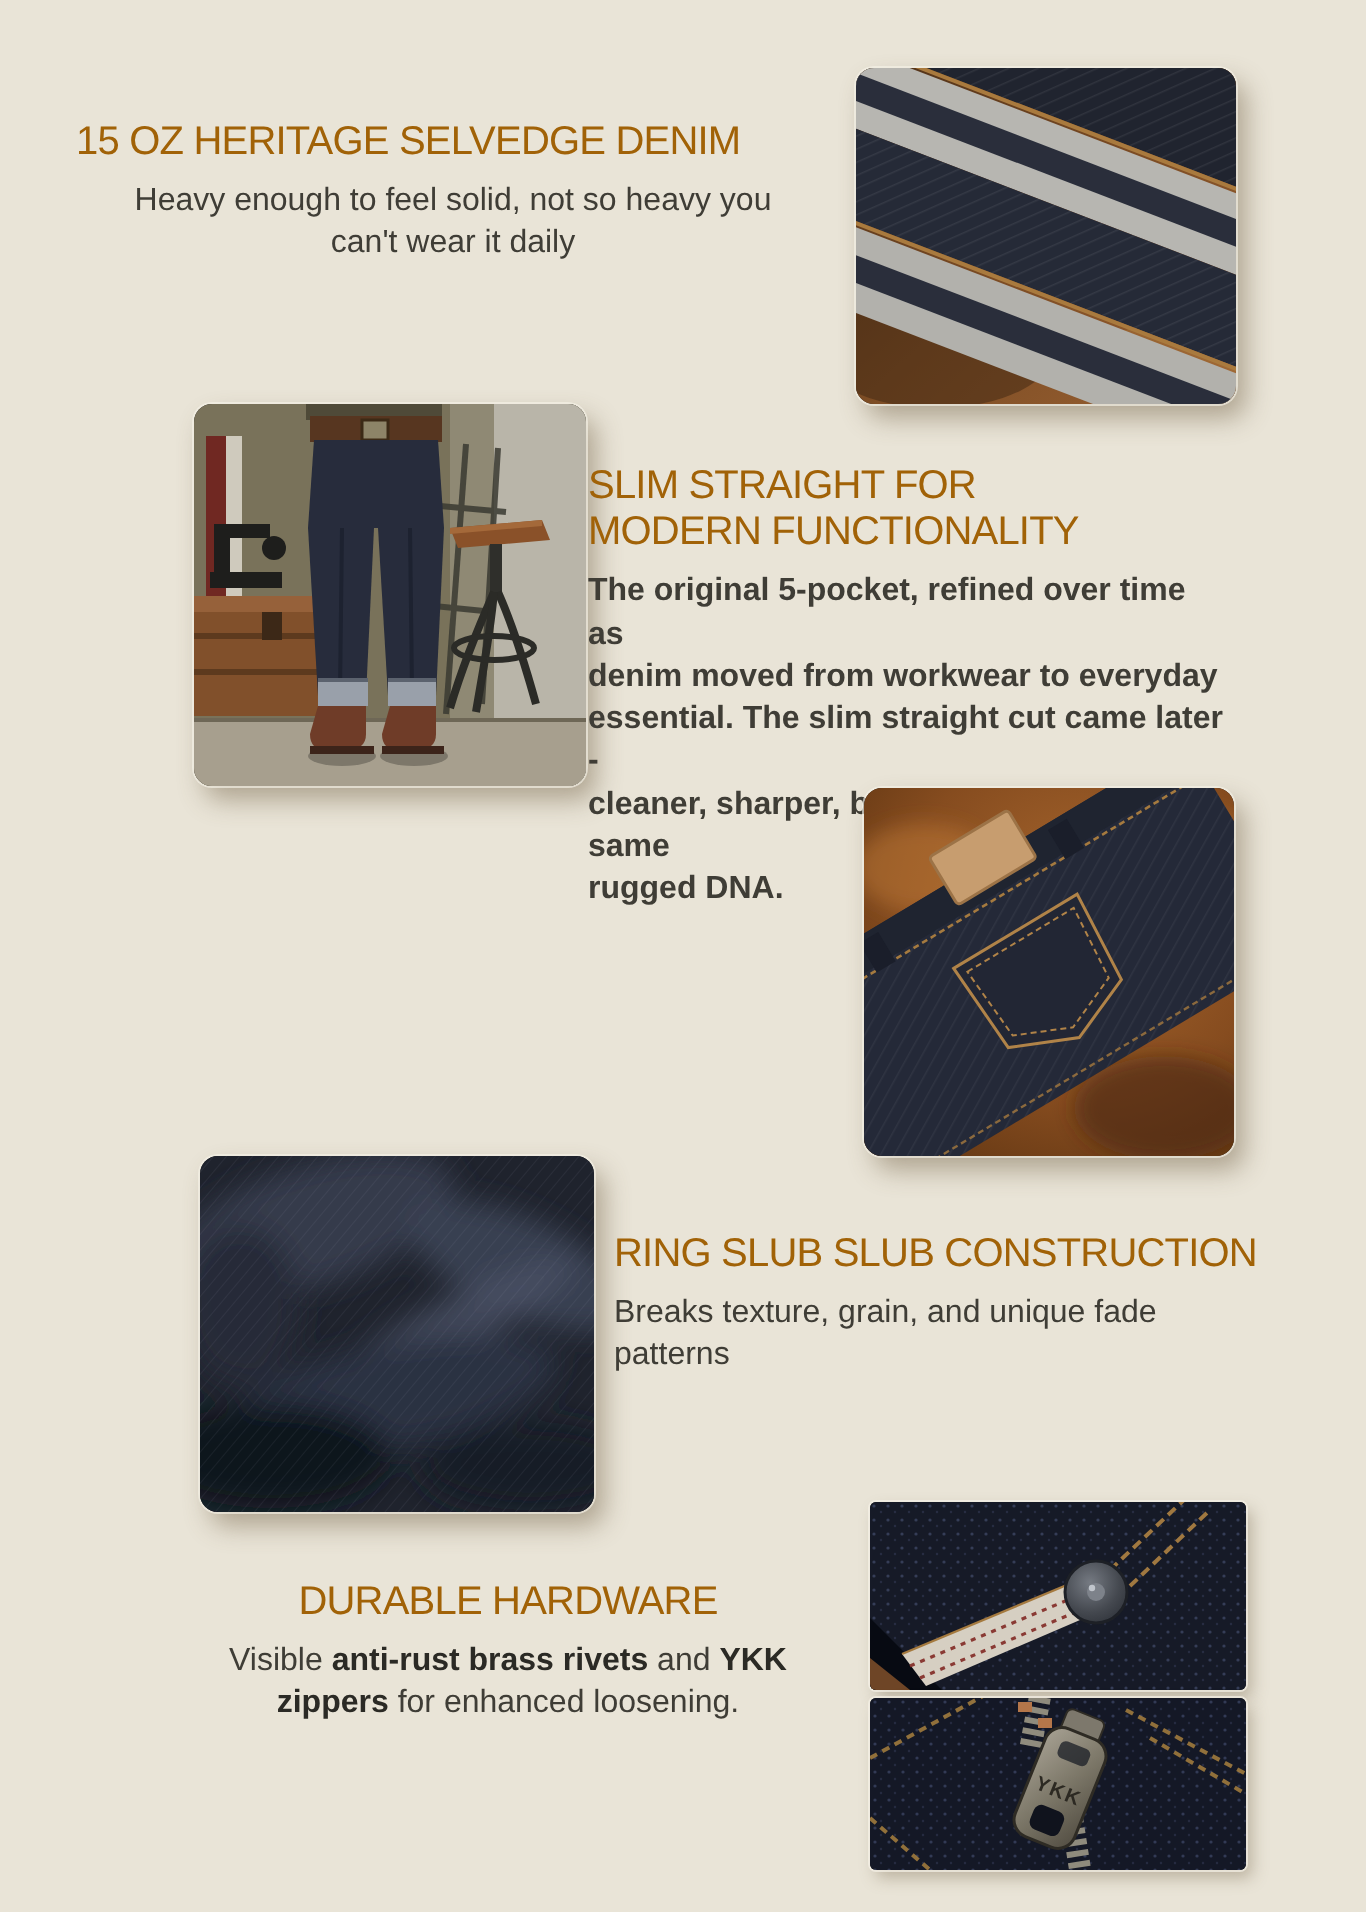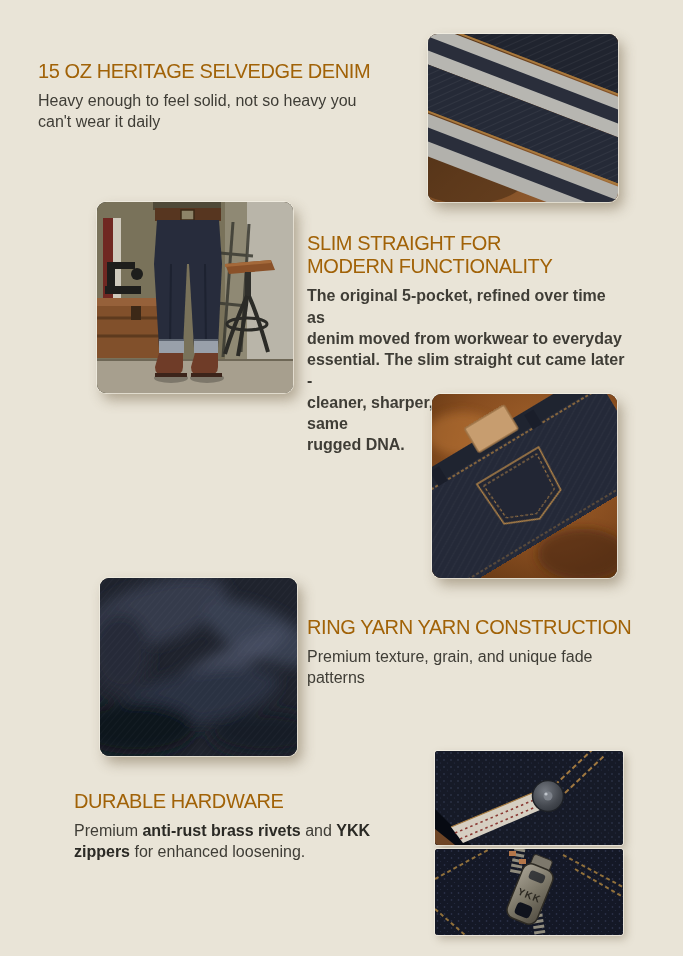--- a/index.html
+++ b/index.html
@@ -25,21 +25,21 @@
     white-space:pre-line;
   }
   .sec-sub{
     margin-top:7px;
     font-size:16px;
     line-height:1.33;
     color:#3f3d36;
     white-space:pre-line;
   }
   .sec-sub strong{color:#2b2a25;}
-  .ta-r{text-align:left;}
+  .ta-r{text-align:center;}
   figure{
     position:absolute;
     margin:0;
     overflow:hidden;
     border-radius:9px;
     box-shadow:0 0 0 1px rgba(246,242,232,.65), 5px 7px 13px rgba(104,86,58,.45);
     background:#222;
   }
   figure.sq{border-radius:3px;box-shadow:0 0 0 1px rgba(246,242,232,.7), 3px 4px 8px rgba(104,86,58,.35);}
   figure svg{display:block;}
@@ -147,21 +147,21 @@
         <ellipse cx="74" cy="176" rx="17" ry="5" fill="#000000" opacity="0.25"></ellipse>
         <ellipse cx="110" cy="176" rx="17" ry="5" fill="#000000" opacity="0.25"></ellipse>
         <path d="M62,151 h24 v14 q0,8 -10,8 h-10 q-8,0 -8,-8 Z" fill="#6f3c28"></path>
         <path d="M98,151 h23 v14 q0,8 -10,8 h-9 q-8,0 -8,-8 Z" fill="#6f3c28"></path>
         <rect x="58" y="171" width="32" height="4" fill="#3c241a"></rect>
         <rect x="94" y="171" width="31" height="4" fill="#3c241a"></rect>
       </g>
     </svg>
   </figure>
 
-  <div class="text-block" style="left:307px;top:232px;width:320px;">
+  <div class="text-block" style="left:294px;top:232px;width:320px;">
     <div class="sec-title">SLIM STRAIGHT FOR
 MODERN FUNCTIONALITY</div>
     <div class="sec-sub" style="font-size:16px;font-weight:bold;">The original 5-pocket, refined over time as
 denim moved from workwear to everyday
 essential. The slim straight cut came later -
 cleaner, sharper, but still rooted in the same
 rugged DNA.</div>
   </div>
 
   <div class="text-block ta-r" style="left:38px;top:436px;width:377px;">
@@ -222,28 +222,28 @@
         <ellipse cx="95" cy="120" rx="85" ry="26" fill="#2c3342" transform="rotate(-12 95 120)"></ellipse>
         <ellipse cx="35" cy="150" rx="60" ry="26" fill="#10131b"></ellipse>
         <ellipse cx="165" cy="155" rx="55" ry="22" fill="#171b25"></ellipse>
         <ellipse cx="20" cy="75" rx="30" ry="40" fill="#262c39"></ellipse>
       </g>
       <rect width="197" height="178" fill="url(#twill4)"></rect>
     </svg>
   </figure>
 
   <div class="text-block" style="left:307px;top:616px;width:372px;">
-    <div class="sec-title" style="white-space:nowrap;">RING YARN YARN CONSTRUCTION</div>
-    <div class="sec-sub">Premium texture, grain, and unique fade
+    <div class="sec-title" style="white-space:nowrap;">RING SLUB SLUB CONSTRUCTION</div>
+    <div class="sec-sub">Breaks texture, grain, and unique fade
 patterns</div>
   </div>
 
   <div class="text-block ta-r" style="left:74px;top:790px;width:360px;">
     <div class="sec-title">DURABLE HARDWARE</div>
-    <div class="sec-sub"><span>Premium </span><strong>anti-rust brass rivets</strong><span> and </span><strong>YKK
+    <div class="sec-sub"><span>Visible </span><strong>anti-rust brass rivets</strong><span> and </span><strong>YKK
 zippers</strong><span> for enhanced loosening.</span></div>
   </div>
 
   <figure class="sq" style="left:435px;top:751px;width:188px;height:94px;" role="img" aria-label="Anti-rust rivet on dark denim beside selvedge seam">
     <svg width="188" height="94" viewBox="0 0 188 94" xmlns="http://www.w3.org/2000/svg">
       <defs>
         <pattern id="dots5a" width="7" height="7" patternUnits="userSpaceOnUse">
           <rect width="7" height="7" fill="#161a27"></rect>
           <circle cx="2" cy="2" r="0.8" fill="#3d4663" opacity="0.8"></circle>
           <circle cx="5.5" cy="5" r="0.6" fill="#2b3148" opacity="0.8"></circle>

